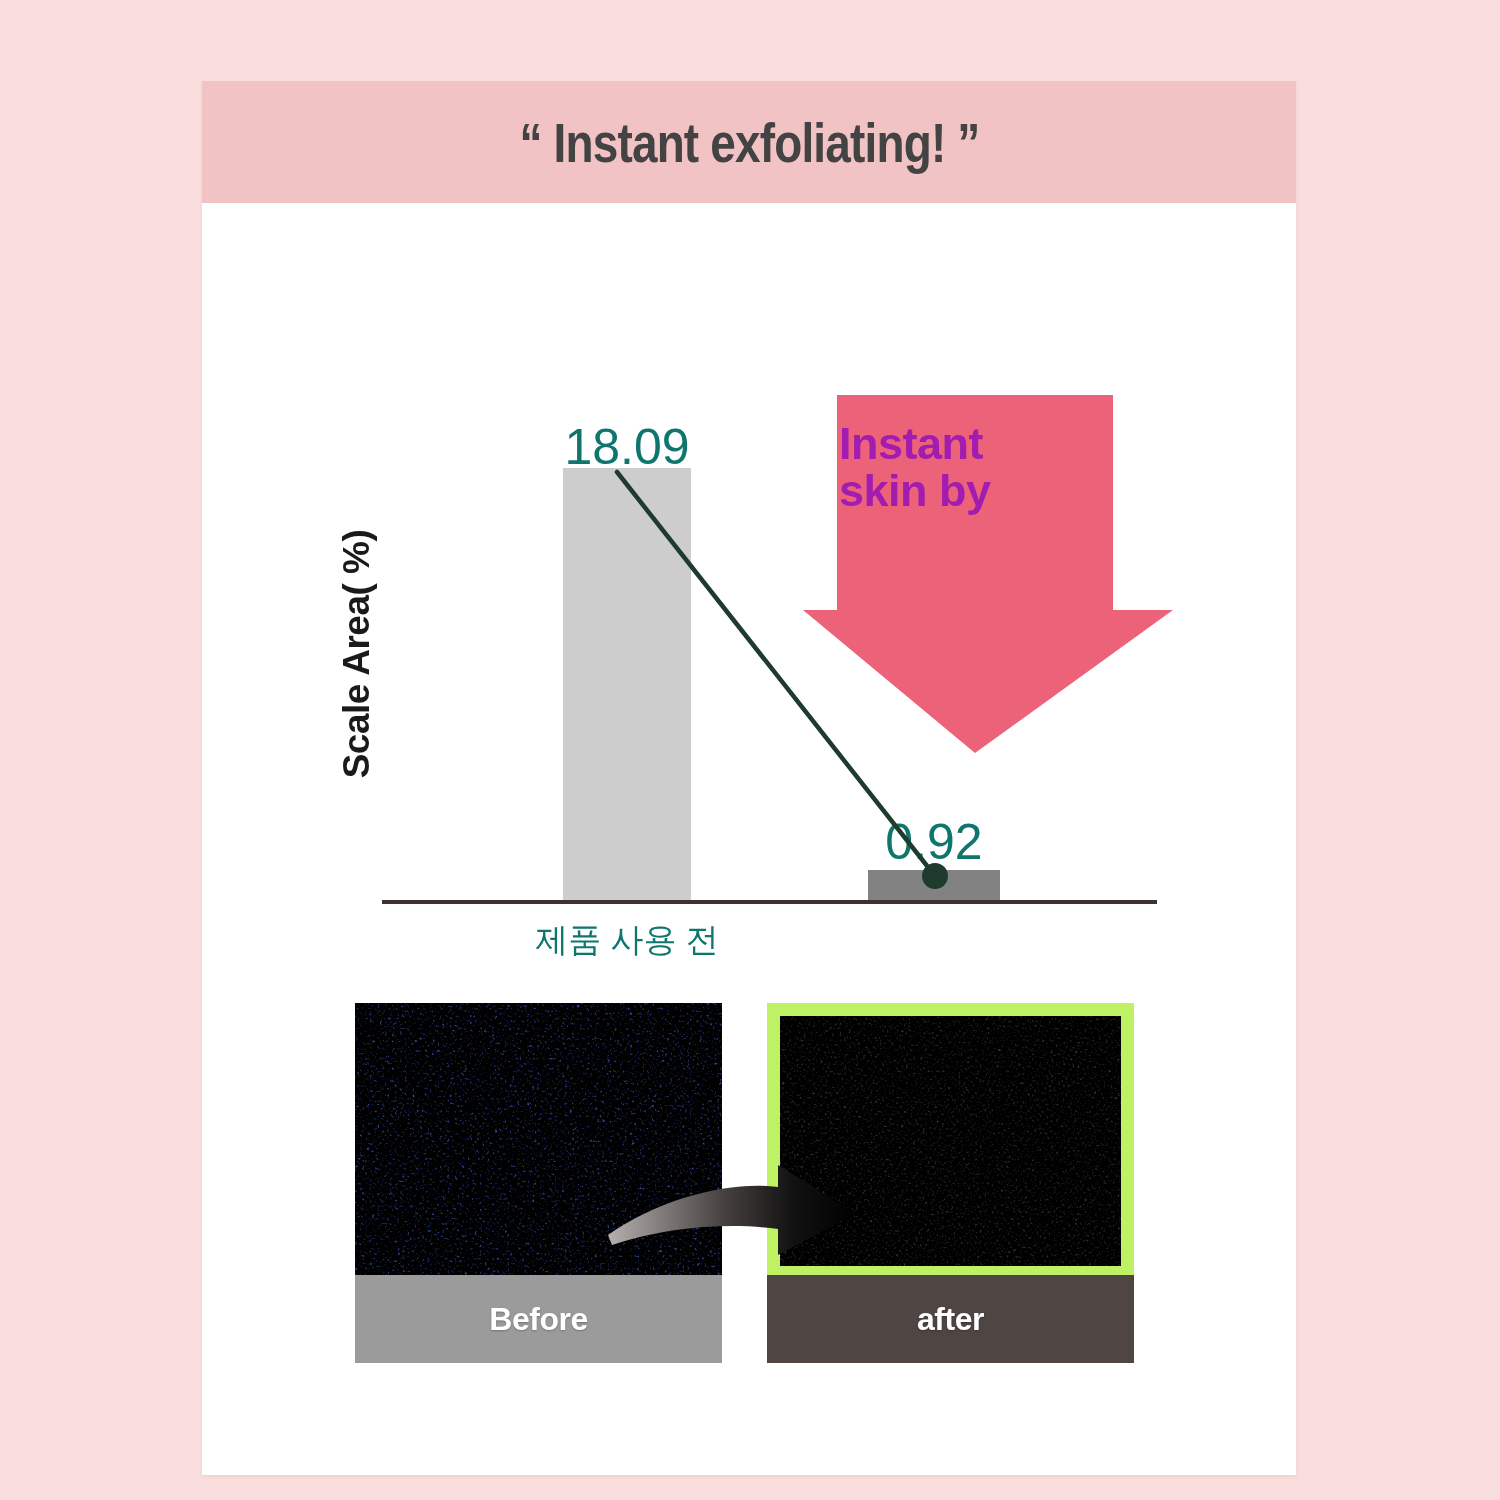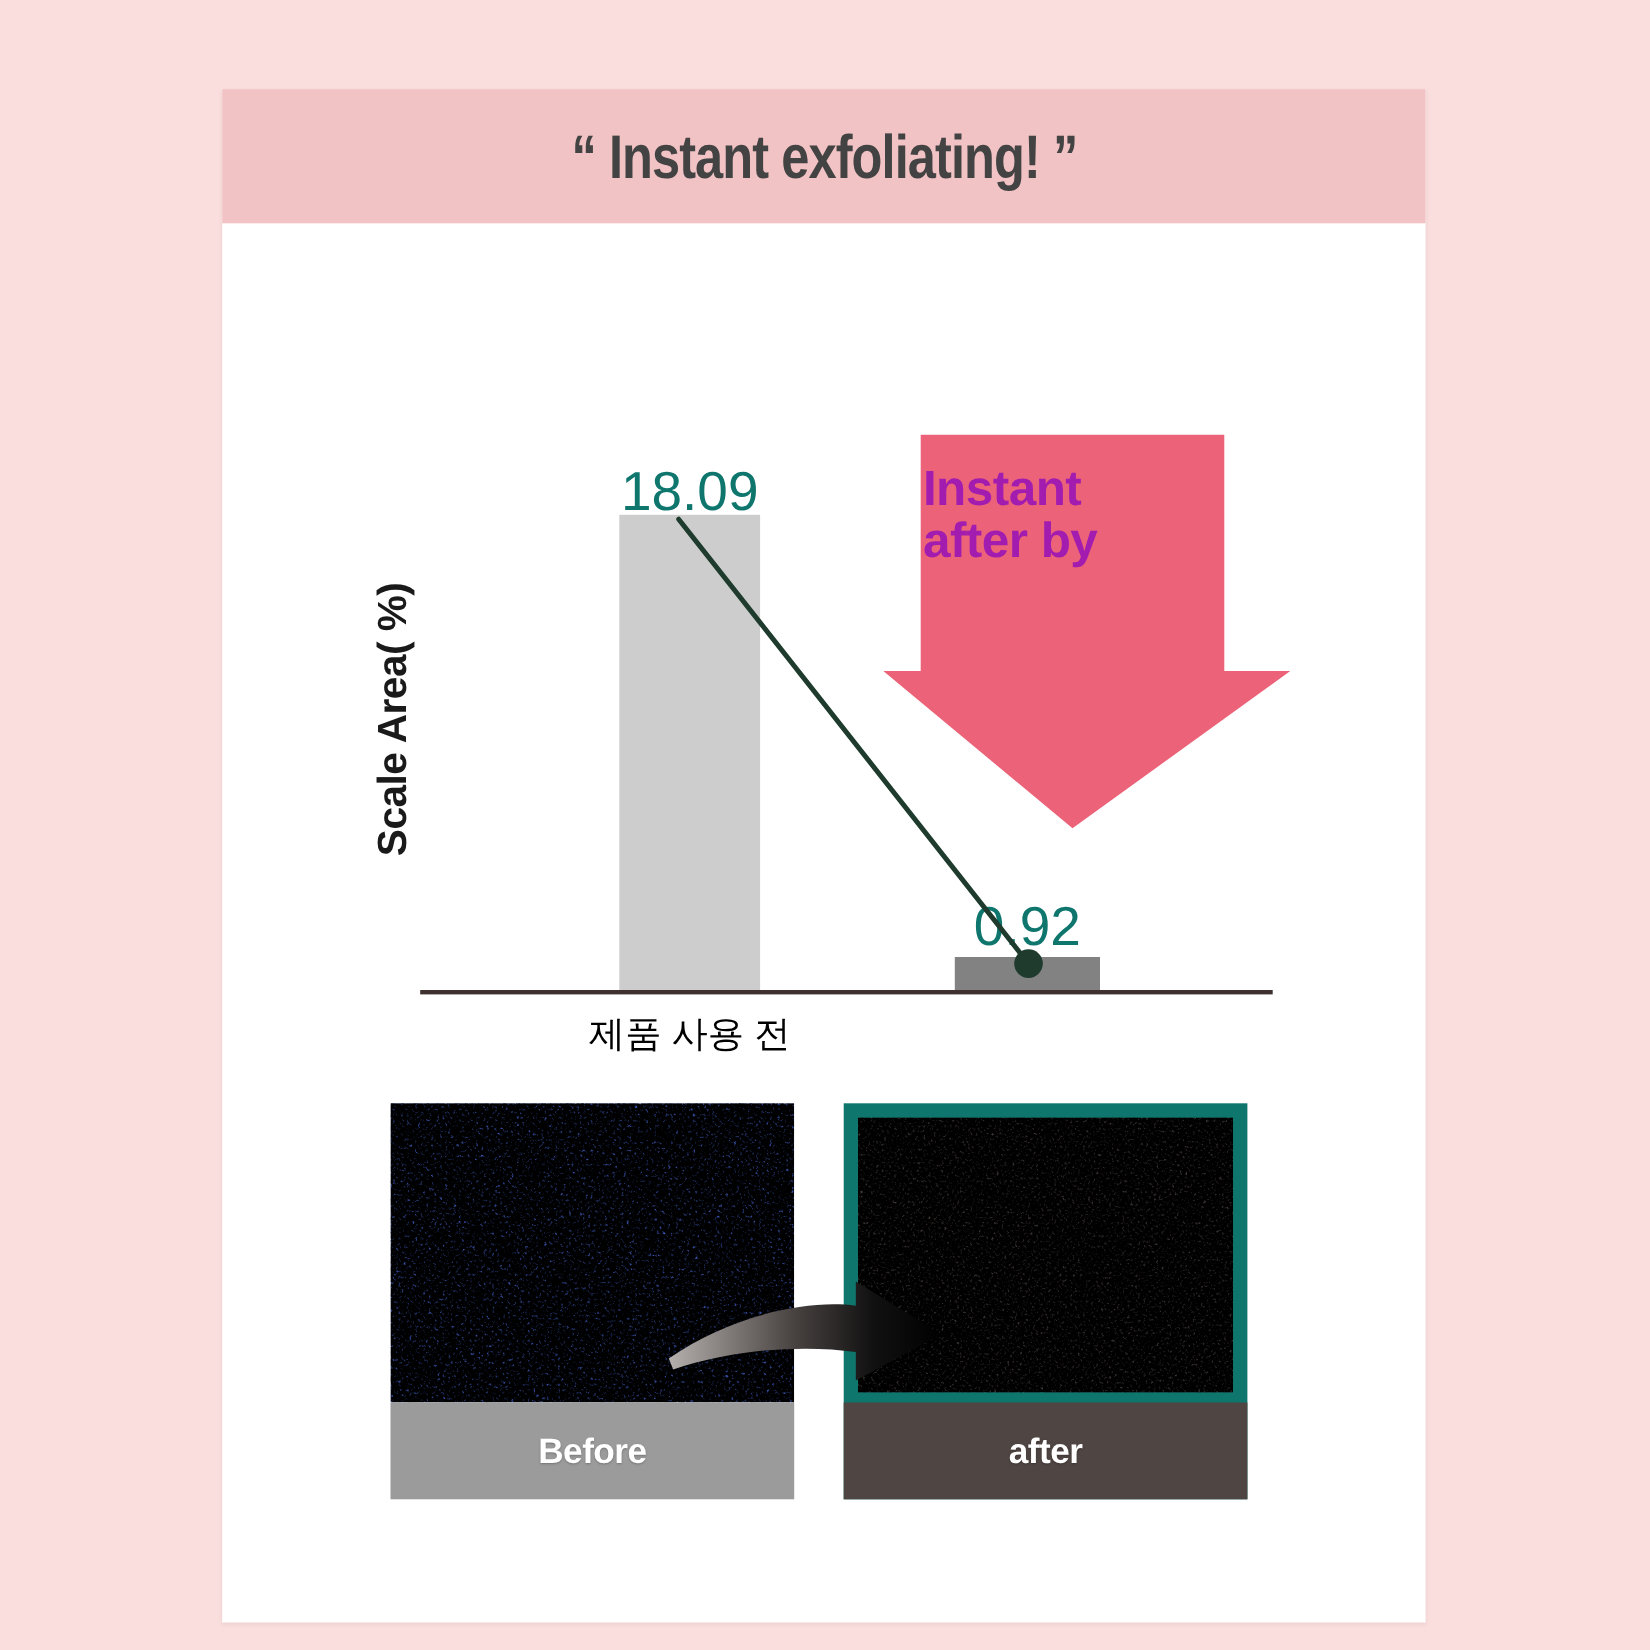--- a/index.html
+++ b/index.html
@@ -112,21 +112,21 @@
     letter-spacing: 0px;
     white-space: nowrap;
   }
   .value-1 { left: 361px; top: 215px; width: 128px; text-align: center; }
   .value-2 { left: 666px; top: 610px; width: 132px; text-align: center; }
 
   .cat-label {
     position: absolute;
     top: 715px;
     font-size: 33px;
-    color: #000000;
+    color: #0f766e;
     text-align: center;
     white-space: nowrap;
   }
   .cat-1 { left: 330px; width: 190px; }
   .cat-2 { left: 625px; width: 215px; }
 
   .trend-svg {
     position: absolute;
     left: 0;
     top: 0;
@@ -170,21 +170,21 @@
     width: 1094px;
     height: 420px;
   }
   .panel {
     position: absolute;
     top: 0;
     width: 367px;
     height: 360px;
   }
   .panel-before { left: 153px; }
-  .panel-after  { left: 565px; background: #0f766e; text-align: right; }
+  .panel-after  { left: 565px; background: #bef264; text-align: right; }
 
   .panel-img {
     position: absolute;
     left: 0;
     top: 0;
     width: 367px;
     height: 272px;
     overflow: hidden;
   }
   .panel-after .panel-img {
@@ -249,21 +249,21 @@
         <line x1="415" y1="269" x2="733" y2="673" stroke="#1e3b2e" stroke-width="4.5" stroke-linecap="round"></line>
         <circle cx="733" cy="673" r="13" fill="#1e3b2e"></circle>
       </svg>
 
       <div class="callout">
         <svg width="370" height="360" viewBox="0 0 370 360">
           <path d="M34 0 L310 0 L310 215 L370 215 L172 358 L0 215 L34 215 Z" fill="#ec6379"></path>
         </svg>
         <div class="callout-text">
           <div class="callout-line">Instant</div>
-          <div class="callout-line">after by</div>
+          <div class="callout-line">skin by</div>
         </div>
       </div>
 
     </div>
 
     <div class="panels">
 
       <div class="panel panel-before">
         <div class="panel-img">
           <svg width="367" height="272" viewBox="0 0 367 272" preserveAspectRatio="none">

